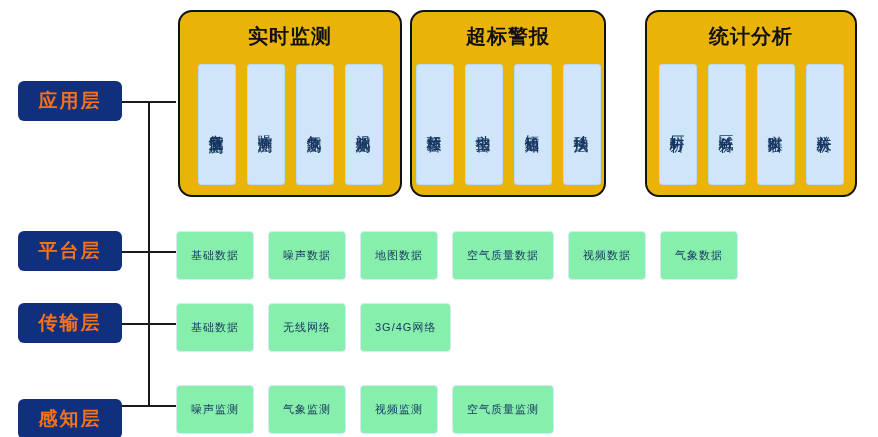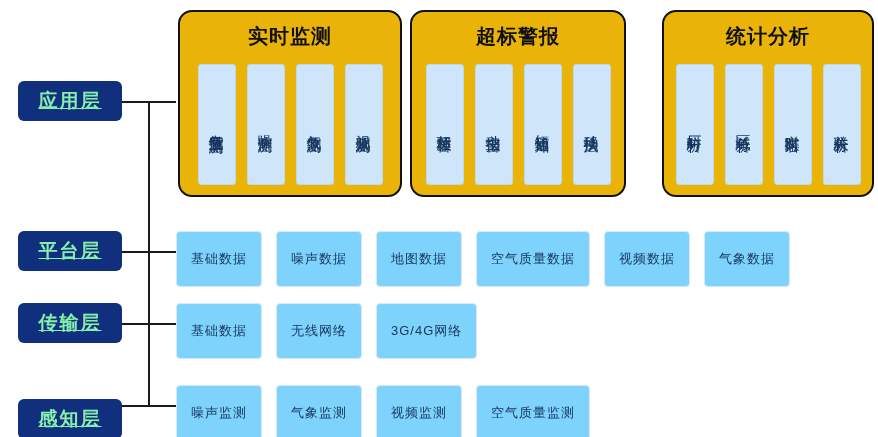--- a/index.html
+++ b/index.html
@@ -21,29 +21,28 @@
     height: 437px;
   }
 
   
   .layer-label {
     position: absolute;
     left: 18px;
     width: 104px;
     height: 40px;
     background: #10307e;
-    color: #86efac;
+    color: #f97316;
     border-radius: 6px;
     display: flex;
     align-items: center;
     justify-content: center;
     font-size: 19px;
     letter-spacing: 2px;
     font-weight: bold;
-    text-decoration: underline;
   }
   .layer-label.app   { top: 81px; }
   .layer-label.plat  { top: 231px; }
   .layer-label.trans { top: 303px; text-align: right; }
   .layer-label.sense { top: 399px; }
 
   
   .trunk {
     position: absolute;
     left: 148px;
@@ -121,43 +120,43 @@
     text-orientation: upright;
     font-size: 15px;
     line-height: 19px;
     letter-spacing: 1px;
     color: #15355f;
     text-align: center;
     max-height: 113px;
   }
 
   #grp0 { left: 178px; width: 224px; }
-  #grp1 { left: 410px; width: 216px; }
-  #grp2 { left: 662px; width: 212px; }
+  #grp1 { left: 410px; width: 196px; }
+  #grp2 { left: 645px; width: 212px; }
 
   
   .row {
     position: absolute;
     left: 176px;
     display: flex;
     align-items: center;
   }
   .row.platform  { top: 231px; }
   .row.transport { top: 303px; }
   .row.sensing   { top: 385px; }
 
   .pill {
-    height: 56px;
-    background: #7dd3fc;
+    height: 49px;
+    background: #86efac;
     border: 1px solid #d7e8f8;
     border-radius: 4px;
     display: flex;
     align-items: center;
     justify-content: center;
-    font-size: 13px;
+    font-size: 11px;
     color: #16355e;
     letter-spacing: 1px;
     margin-right: 14px;
     box-sizing: border-box;
     padding: 0 14px;
     white-space: nowrap;
   }
   .pill:last-child { margin-right: 12px; }
 </style>
 </head>

